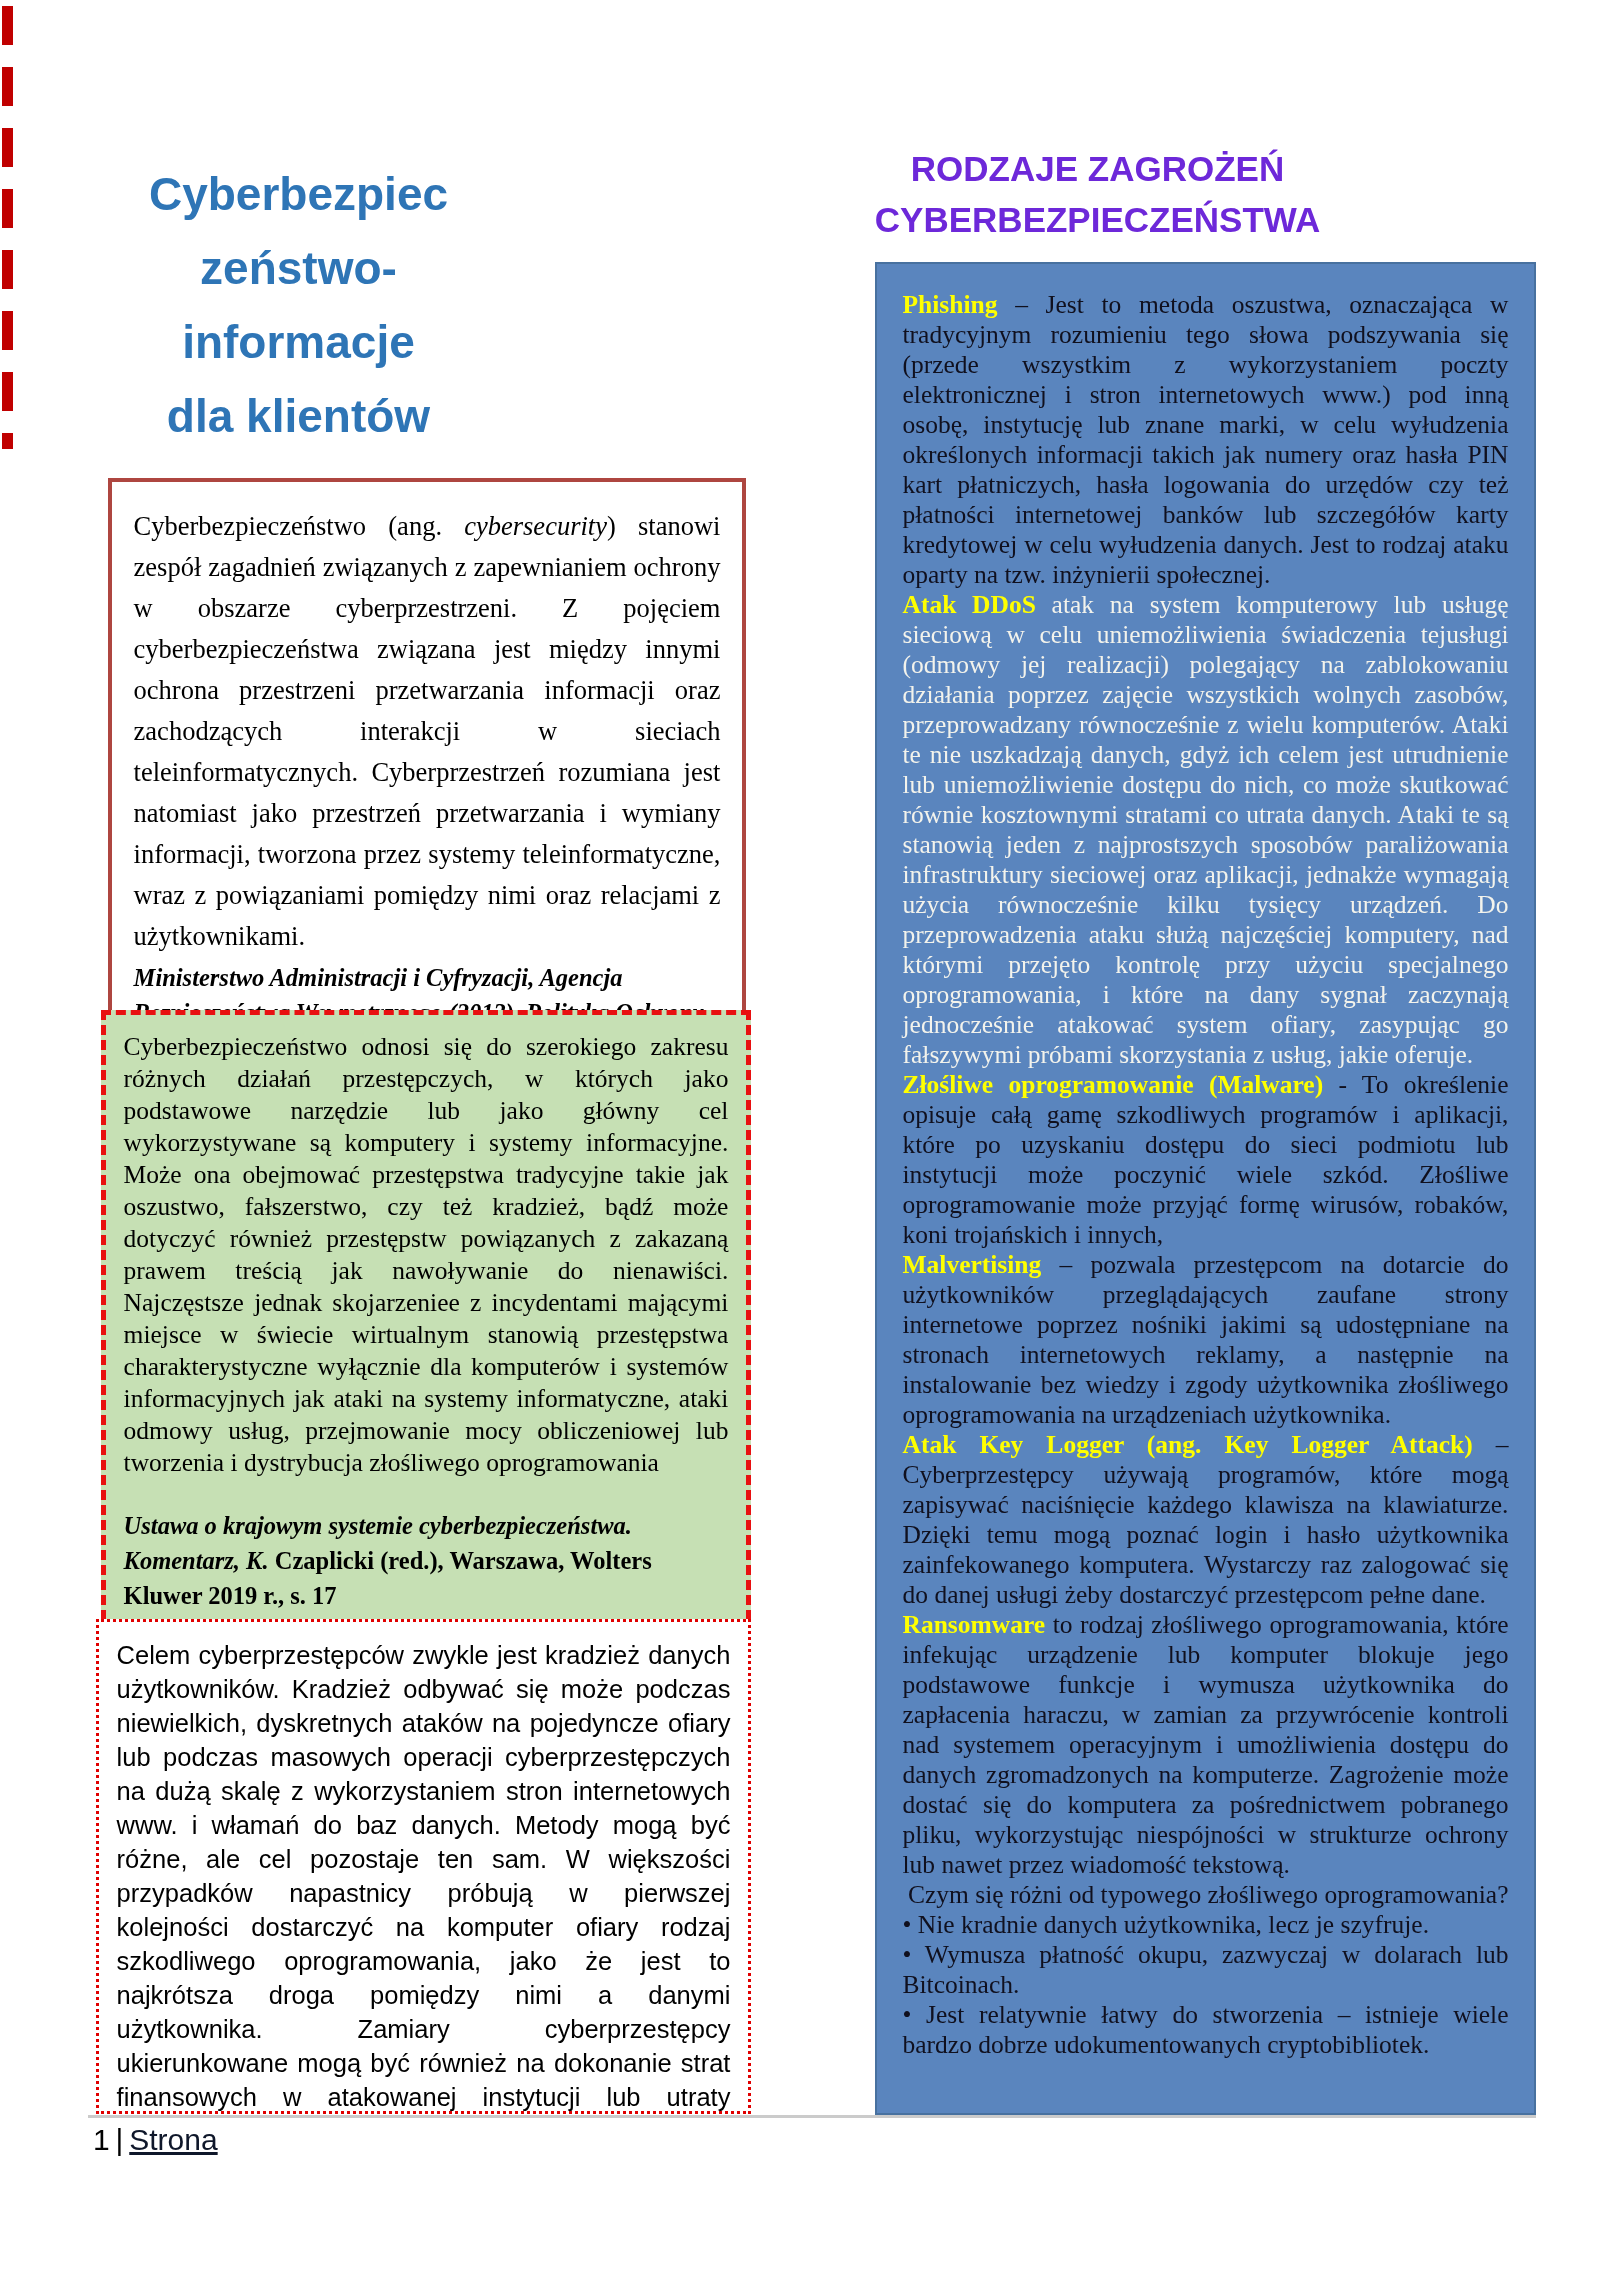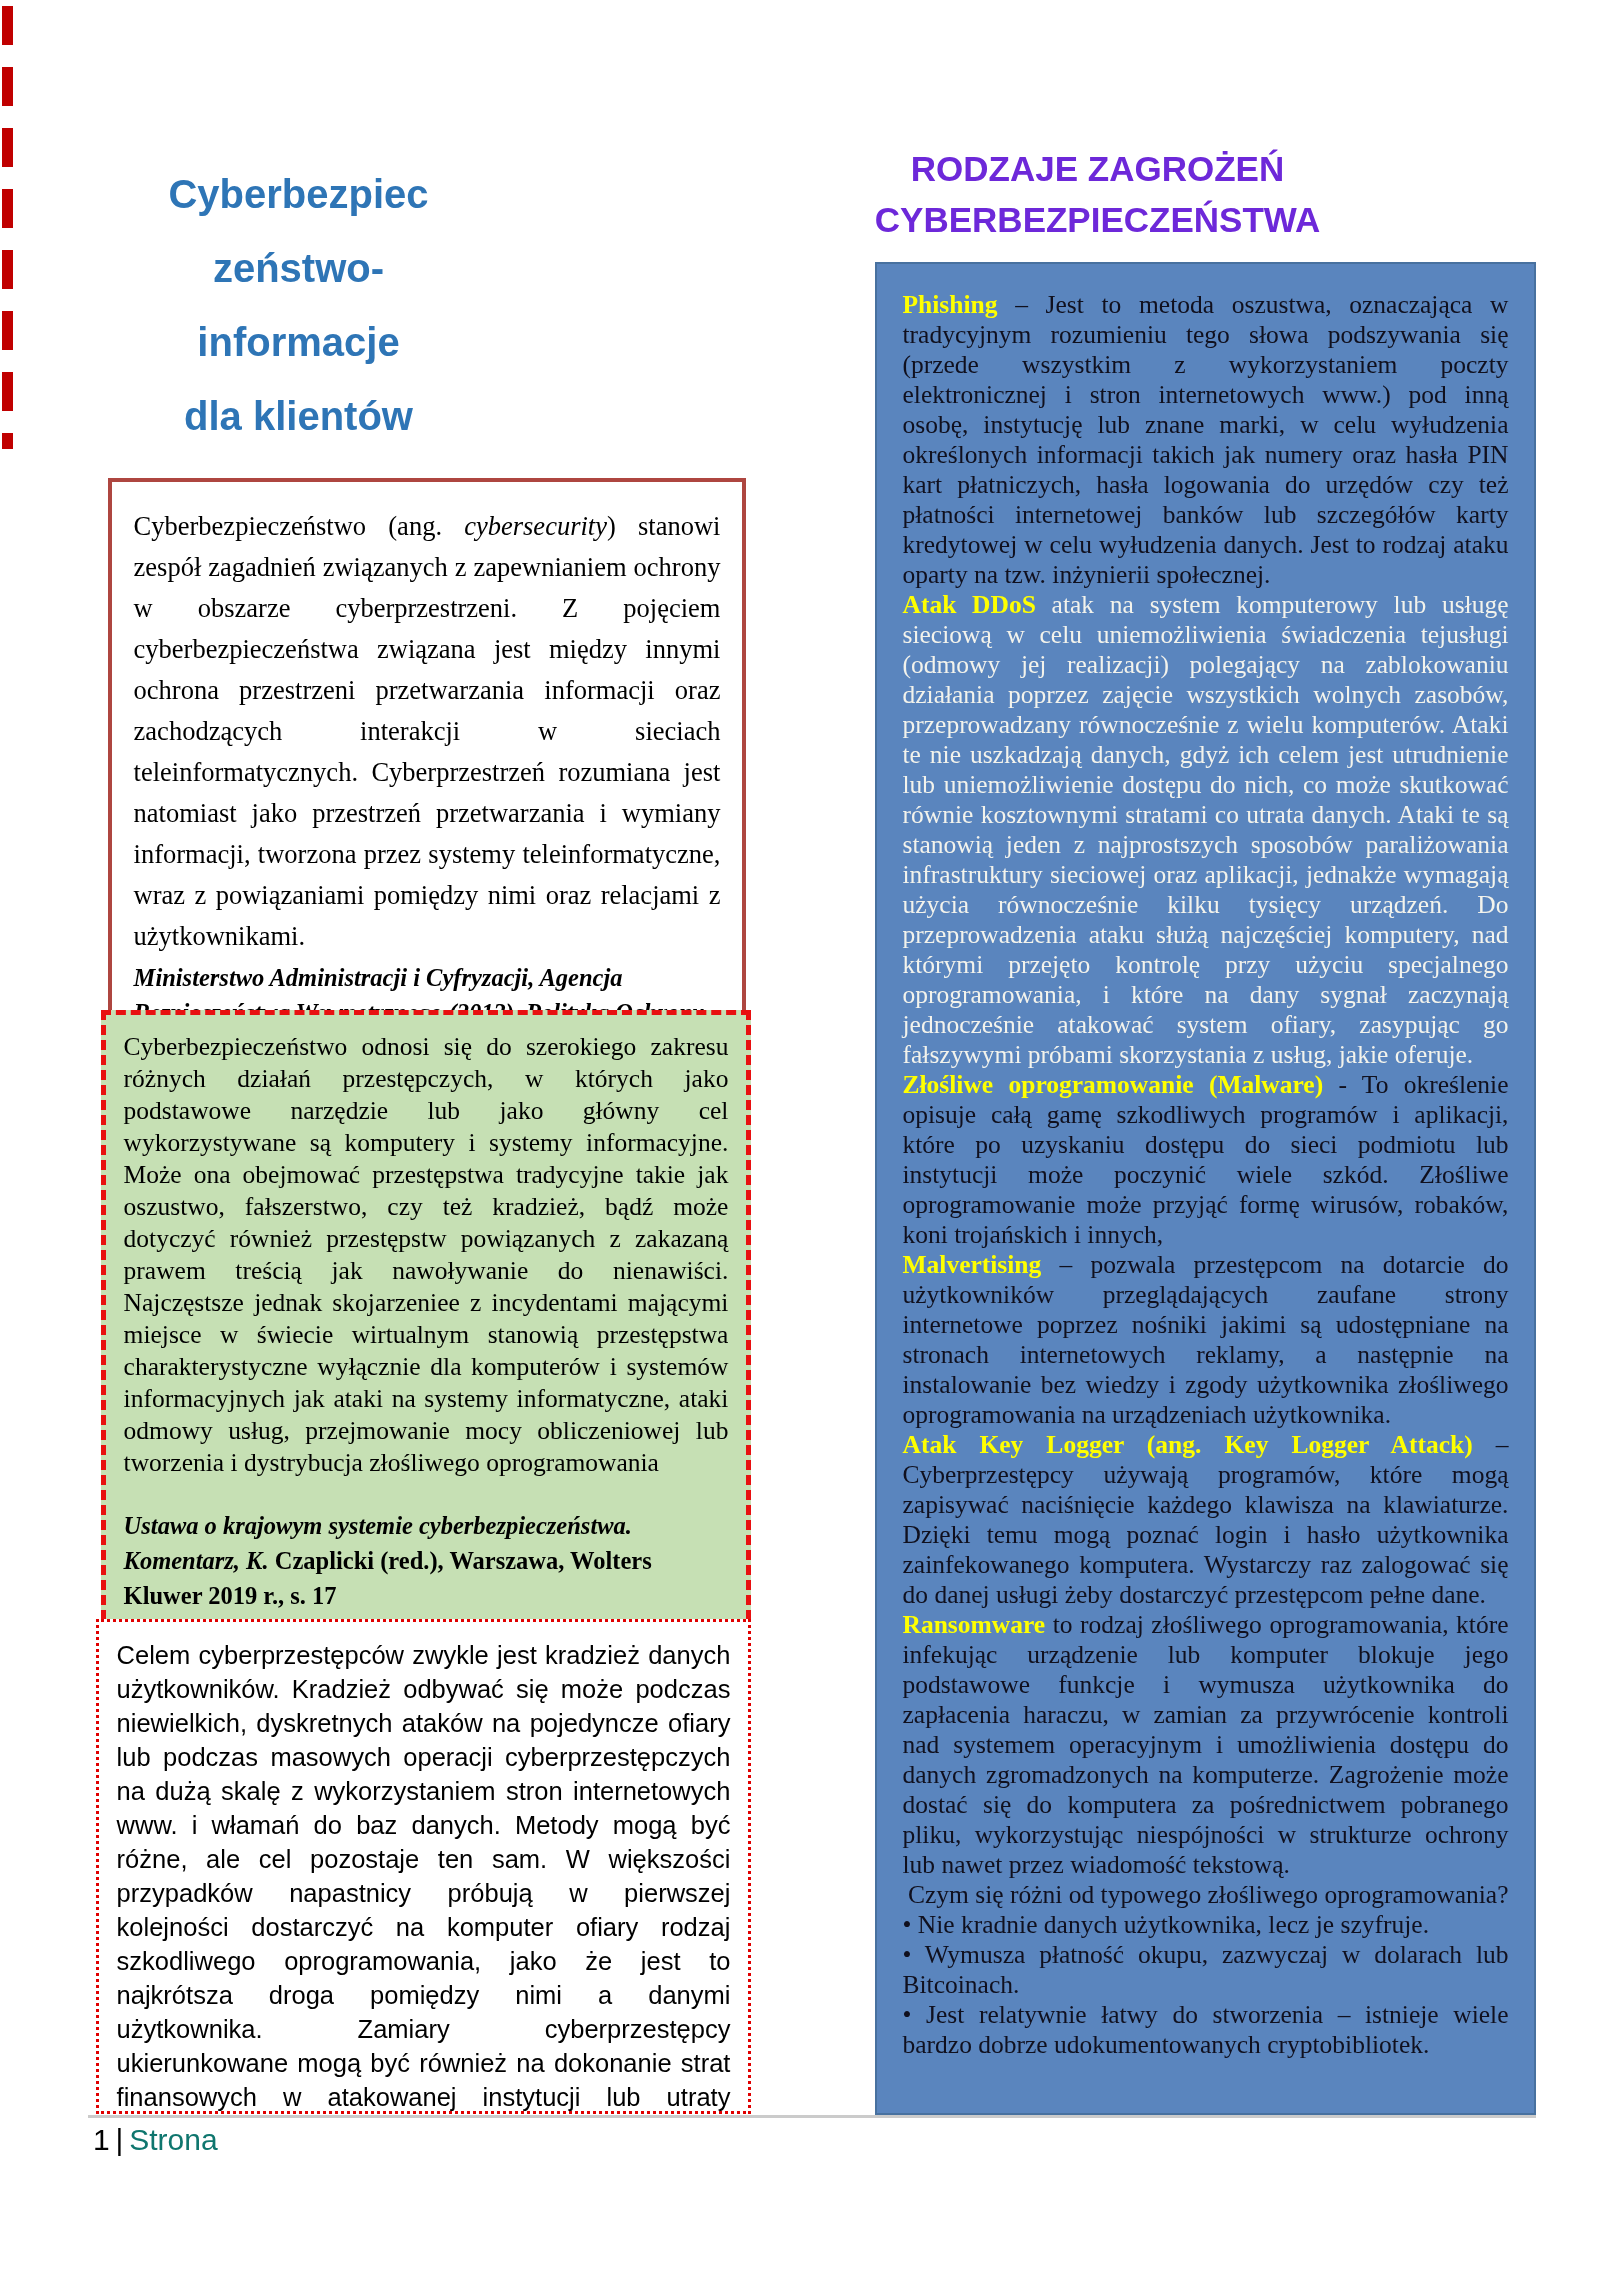--- a/index.html
+++ b/index.html
@@ -6,21 +6,21 @@
   #page{position:relative;width:1621px;height:2293px;background:#ffffff;overflow:hidden;
         font-family:"Liberation Serif",serif;}
 
   
   #edge-bar{position:absolute;left:2px;top:5.9px;width:10.8px;height:443px;
     background:repeating-linear-gradient(180deg,#c00000 0 39px,#ffffff 39px 61px);}
 
   
   #doc-title{position:absolute;left:83px;top:157px;width:431px;height:297px;overflow:hidden;
     text-align:center;font-family:"Liberation Sans",sans-serif;font-weight:bold;
-    font-size:40px;line-height:74px;color:#2E75B6;}
+    font-size:46px;line-height:74px;color:#2E75B6;}
 
   
   #definition-box{position:absolute;left:108px;top:478px;width:638px;height:538px;
     border:4.9px solid #AE4640;box-sizing:border-box;background:#fff;
     padding:23.5px 21.6px 7.8px 21.6px;overflow:hidden;}
   #definition-box .body{font-size:26.5px;line-height:41px;text-align:justify;color:#000;}
   #definition-box .citation{font-size:24.5px;line-height:35px;font-weight:bold;font-style:italic;
     color:#000;margin-top:3.9px;text-align:left;}
 
   
@@ -50,21 +50,21 @@
   #threats-panel p{margin:0;font-size:25.5px;line-height:30px;text-align:justify;color:#10101e;}
   #threats-panel .term{color:#FFFF00;font-weight:bold;}
   #threats-panel .light{color:#F3F3EC;}
   #threats-panel .qline{margin:0;font-size:25.5px;line-height:30px;color:#10101e;text-align:right;}
 
   
   #footer-rule{position:absolute;left:88px;top:2115px;width:1448px;height:2.9px;background:#CBCBCB;}
   #page-footer{position:absolute;left:93px;top:2123px;font-family:"Liberation Sans",sans-serif;
     font-size:30px;color:#000;}
   #page-footer .sep{color:#000;padding:0 5.9px;}
-  #page-footer .label{color:#0f766e;}
+  #page-footer .label{color:#0f172a;text-decoration:underline;}
 </style>
 </head>
 <body>
 
 <div id="page">
 
   <div id="edge-bar"></div>
 
   <div id="doc-title">
     <div>Cyberbezpiec</div>

